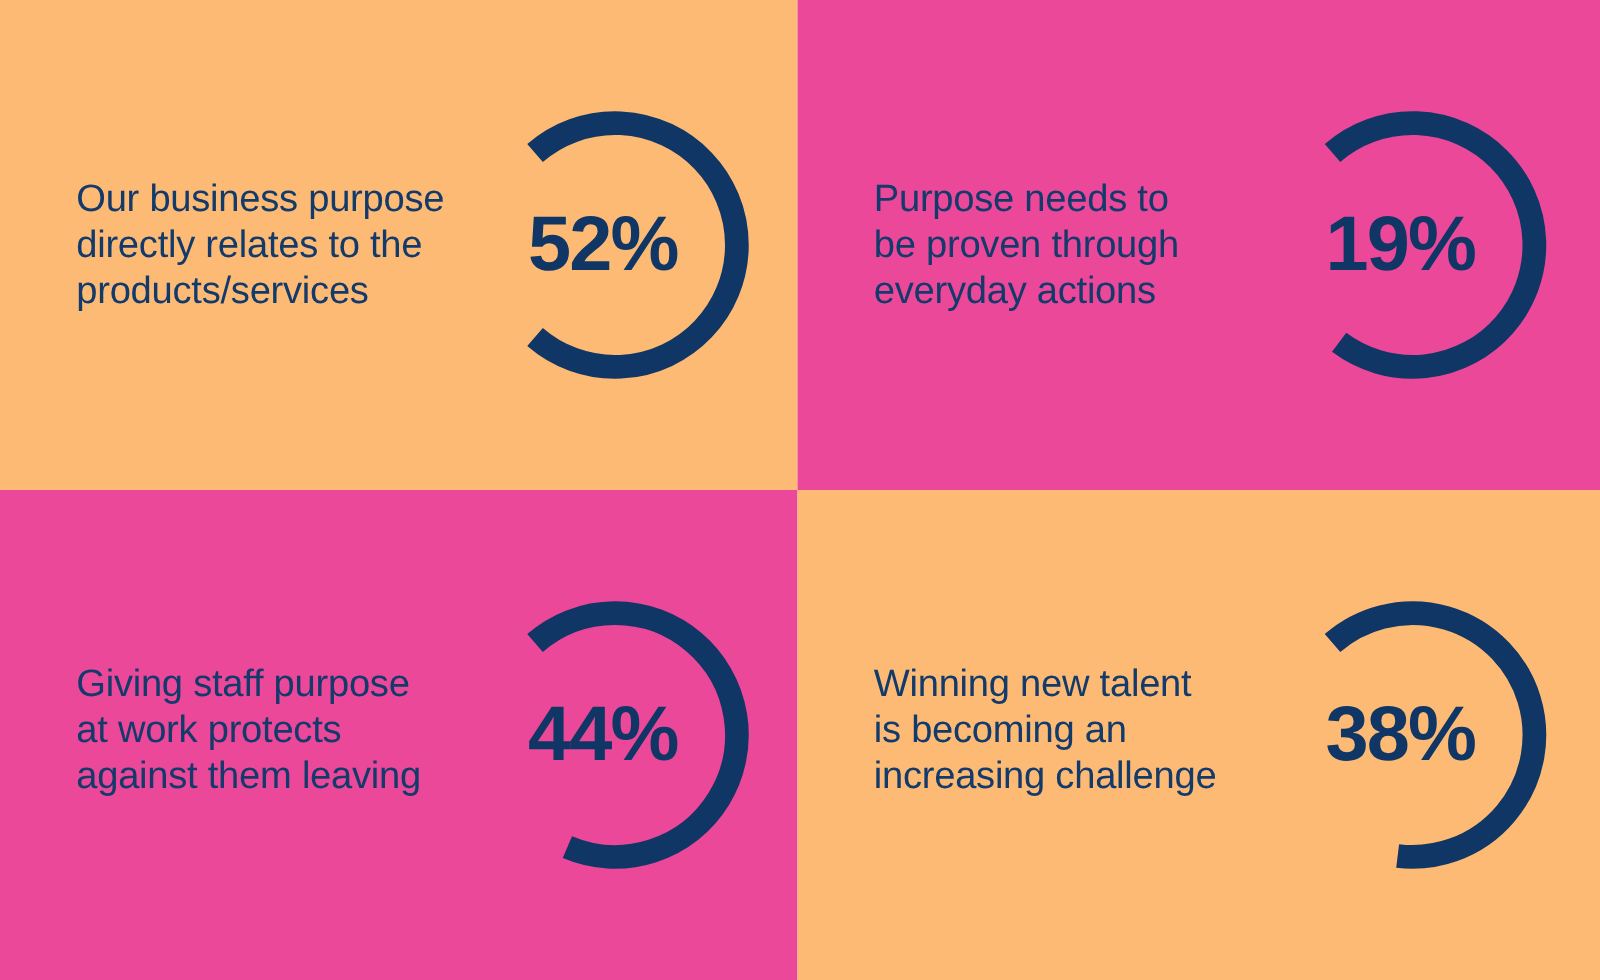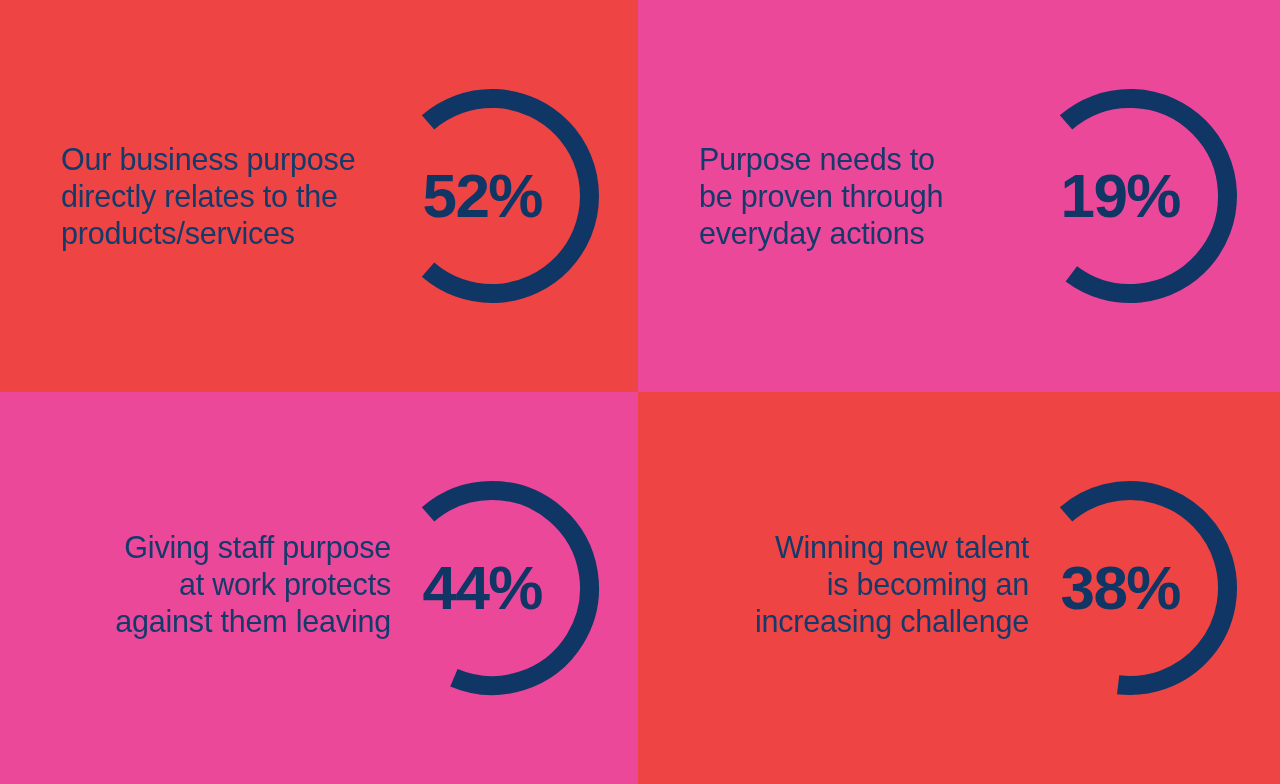--- a/index.html
+++ b/index.html
@@ -20,39 +20,38 @@
     width: 1280px;
     height: 784px;
   }
   .stat-card {
     position: relative;
     display: flex;
     align-items: center;
     box-sizing: border-box;
     overflow: hidden;
   }
-  .card-bg-white { background: #ef4444; }
+  .card-bg-white { background: #fdba74; }
   .card-bg-mint  { background: #ec4899; }
 
   .stat-text {
     position: absolute;
     left: 61px;
     top: 50%;
     transform: translateY(-50%);
     width: 330px;
     font-size: 30.5px;
     line-height: 37px;
     font-weight: 400;
     color: #123a6b;
     letter-spacing: -0.2px;
     white-space: pre-line;
   }
   .stat-card.row2 .stat-text {
     top: 49%;
-    text-align: right;
   }
 
   .gauge-wrap {
     position: absolute;
     left: 382px;
     top: 50%;
     transform: translateY(-50%);
     width: 220px;
     height: 220px;
   }

